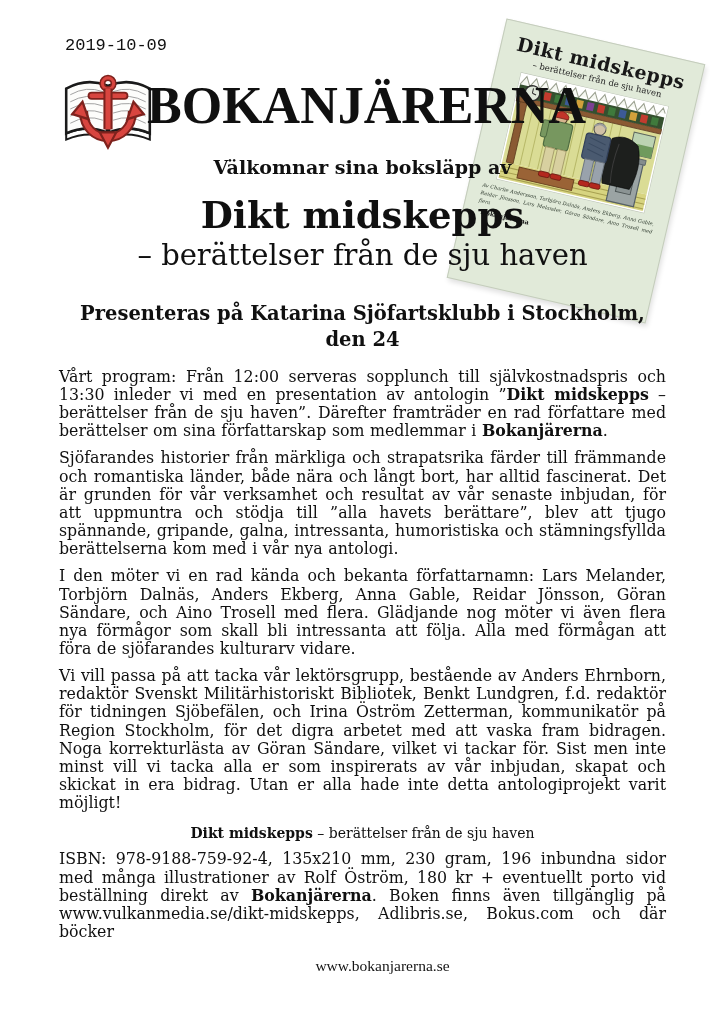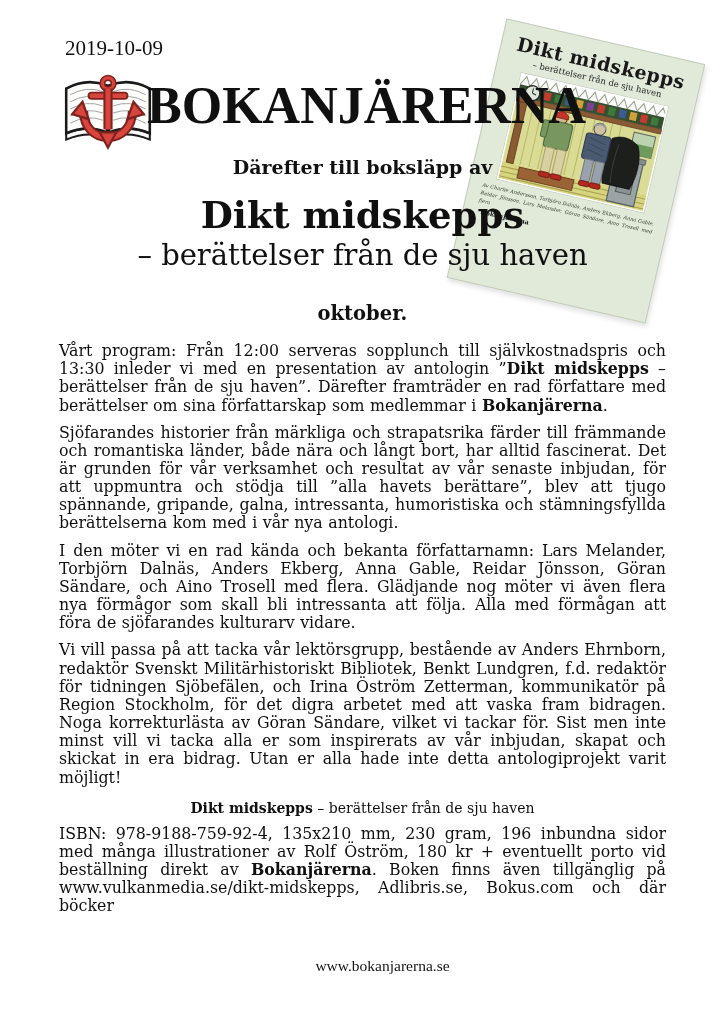--- a/index.html
+++ b/index.html
@@ -1,19 +1,19 @@
 <!DOCTYPE html>
 <html lang="sv"><head>
 <meta charset="utf-8">
 <style>
   html,body{margin:0;padding:0;background:#ffffff;}
   .page{position:relative;width:724px;height:1024px;background:#fff;overflow:hidden;
         font-family:"DejaVu Serif",serif;color:#101010;}
   .date{position:absolute;left:65px;top:36px;z-index:3;
-        font-family:Liberation Serif, serif;font-size:21px;text-align:right;}
+        font-family:Liberation Mono, monospace;font-size:17px;text-align:right;}
   .logo{position:absolute;left:56px;top:68px;width:104px;height:84px;z-index:3;}
   .org-title{position:absolute;left:147px;top:80px;z-index:3;white-space:nowrap;
         font-family:"Liberation Serif",serif;font-weight:bold;font-size:52px;line-height:1;}
   
   .cover{position:absolute;left:474px;top:38px;width:202px;height:264px;z-index:1;
          background:#e1ead9;border:1px solid #c4ccbc;box-shadow:2px 3px 5px rgba(0,0,0,.12);
          transform:rotate(13deg);}
   .cover-title{text-align:center;font-size:19px;font-weight:600;margin:10px 0 0;letter-spacing:.4px;color:#181818;}
   .cover-sub{text-align:center;font-size:8.5px;margin:1px 0 0;color:#222;}
   .cover-art{display:block;margin:5px auto 0;width:152px;height:110px;}
@@ -145,25 +145,25 @@
         <rect x="138" y="14" width="7" height="8" fill="#3f7a3c"></rect>
       </g>
       <circle cx="16" cy="18" r="7.5" fill="#dfe8da" stroke="#2e2e2e" stroke-width="1.5"></circle>
       <path d="M16 18 L16 13 M16 18 L20 19" stroke="#2e2e2e" stroke-width="1" fill="none"></path>
     </svg>
     <div class="cover-authors">Av Charlie Andersson, Torbjörn Dalnäs, Anders Ekberg, Anna Gable, Reidar Jönsson, Lars Melander, Göran Sändare, Aino Trosell med flera</div>
     <div class="cover-publisher">Bokanjärerna</div>
   </div>
 
   <div class="column">
-    <p class="intro">Därefter till boksläpp av</p>
+    <p class="intro">Välkomnar sina boksläpp av</p>
     <h1 class="book-title">Dikt midskepps</h1>
     <div class="book-subtitle">– berättelser från de sju haven</div>
     <div class="event">
-      <div>oktober.</div>
+      <div>Presenteras på Katarina Sjöfartsklubb i Stockholm, den 24</div>
     </div>
     <div class="body-paragraphs">
         <p class="para"><span>Vårt program: Från 12:00 serveras sopplunch till självkostnadspris och 13:30 inleder vi med en presentation av antologin ”</span><b>Dikt midskepps</b><span> – berättelser från de sju haven”. Därefter framträder en rad författare med berättelser om sina författarskap som medlemmar i </span><b>Bokanjärerna</b><span>.</span></p>
         <p class="para"><span>Sjöfarandes historier från märkliga och strapatsrika färder till främmande och romantiska länder, både nära och långt bort, har alltid fascinerat. Det är grunden för vår verksamhet och resultat av vår senaste inbjudan, för att uppmuntra och stödja till ”alla havets berättare”, blev att tjugo spännande, gripande, galna, intressanta, humoristiska och stämningsfyllda berättelserna kom med i vår nya antologi.</span></p>
         <p class="para"><span>I den möter vi en rad kända och bekanta författarnamn: Lars Melander, Torbjörn Dalnäs, Anders Ekberg, Anna Gable, Reidar Jönsson, Göran Sändare, och Aino Trosell med flera. Glädjande nog möter vi även flera nya förmågor som skall bli intressanta att följa. Alla med förmågan att föra de sjöfarandes kulturarv vidare.</span></p>
         <p class="para"><span>Vi vill passa på att tacka vår lektörsgrupp, bestående av Anders Ehrnborn, redaktör Svenskt Militärhistoriskt Bibliotek, Benkt Lundgren, f.d. redaktör för tidningen Sjöbefälen, och Irina Öström Zetterman, kommunikatör på Region Stockholm, för det digra arbetet med att vaska fram bidragen. Noga korrekturlästa av Göran Sändare, vilket vi tackar för. Sist men inte minst vill vi tacka alla er som inspirerats av vår inbjudan, skapat och skickat in era bidrag. Utan er alla hade inte detta antologiprojekt varit möjligt!</span></p>
       </div>
     <div class="details-heading"><b>Dikt midskepps</b><span> – berättelser från de sju haven</span></div>
     <p class="para"><span>ISBN: 978-9188-759-92-4, 135x210 mm, 230 gram, 196 inbundna sidor med många illustrationer av Rolf Öström, 180 kr + eventuellt porto vid beställning direkt av </span><b>Bokanjärerna</b><span>. Boken finns även tillgänglig på www.vulkanmedia.se/dikt-midskepps, Adlibris.se, Bokus.com och där böcker</span></p>
   </div>

